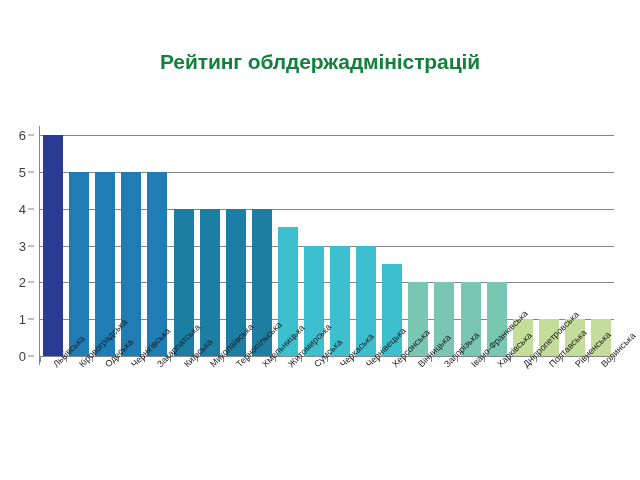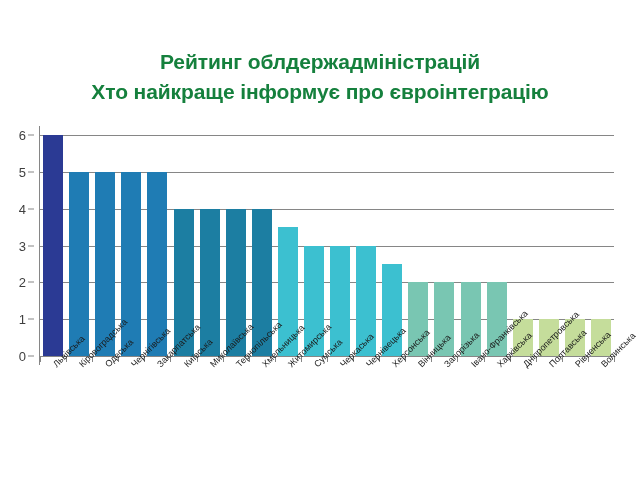--- a/index.html
+++ b/index.html
@@ -114,21 +114,20 @@
     transform:rotate(-45deg);
     text-align:right;
   }
   .xlab-inner{display:inline-block;}
 </style>
 </head>
 <body>
 
 <div id="chart-title">
   <span class="line">Рейтинг облдержадміністрацій</span>
-  <span class="line">Хто найкраще інформує про євроінтеграцію</span>
 </div>
 
 <div id="y-labels">
     <div class="ylab" style="top: 221px;">0</div>
     <div class="ytickmark" style="top: 221px;"></div>
     <div class="ylab" style="top: 184.167px;">1</div>
     <div class="ytickmark" style="top: 184.167px;"></div>
     <div class="ylab" style="top: 147.333px;">2</div>
     <div class="ytickmark" style="top: 147.333px;"></div>
     <div class="ylab" style="top: 110.5px;">3</div>

